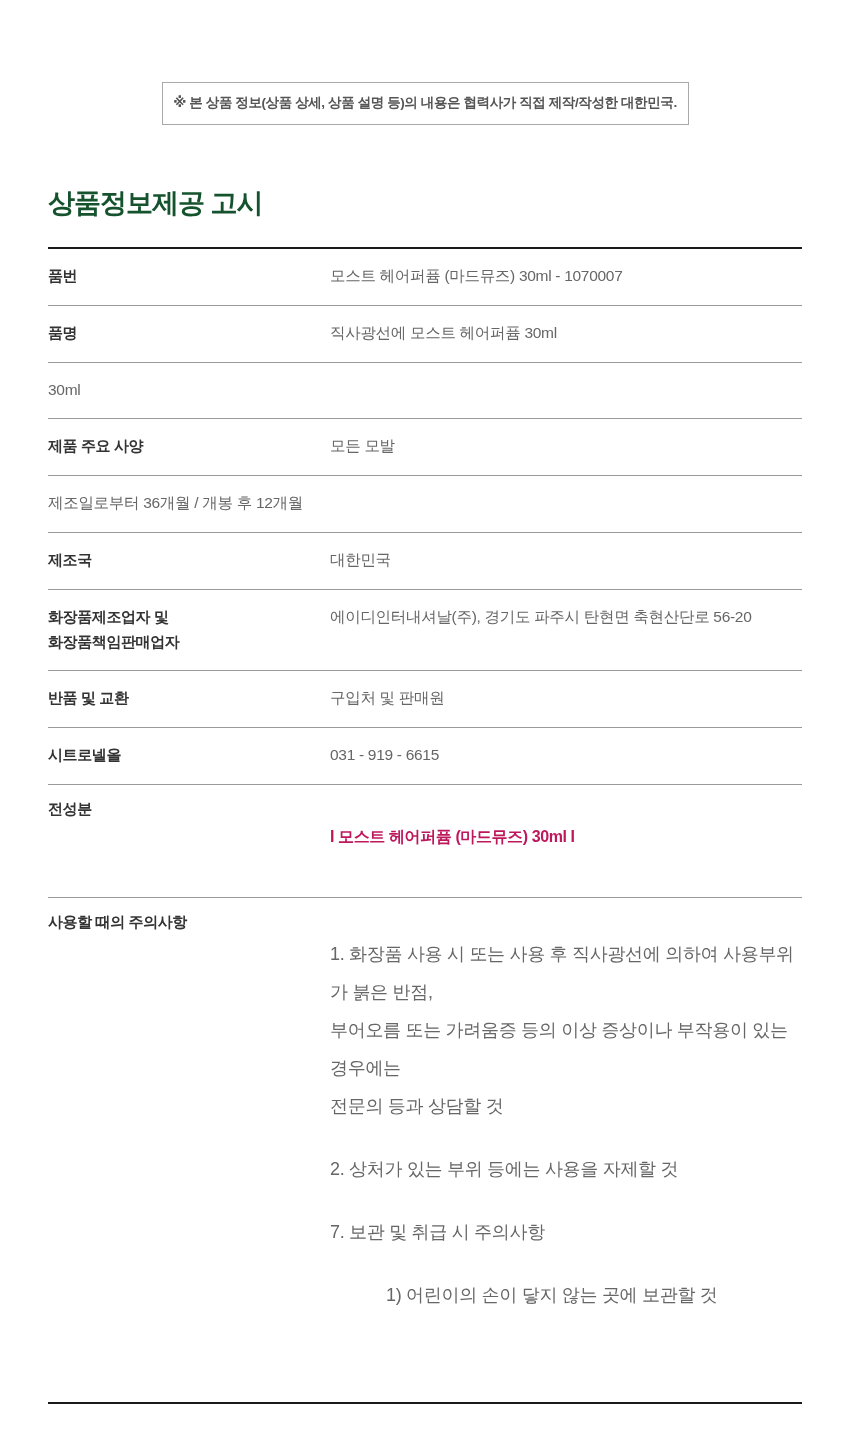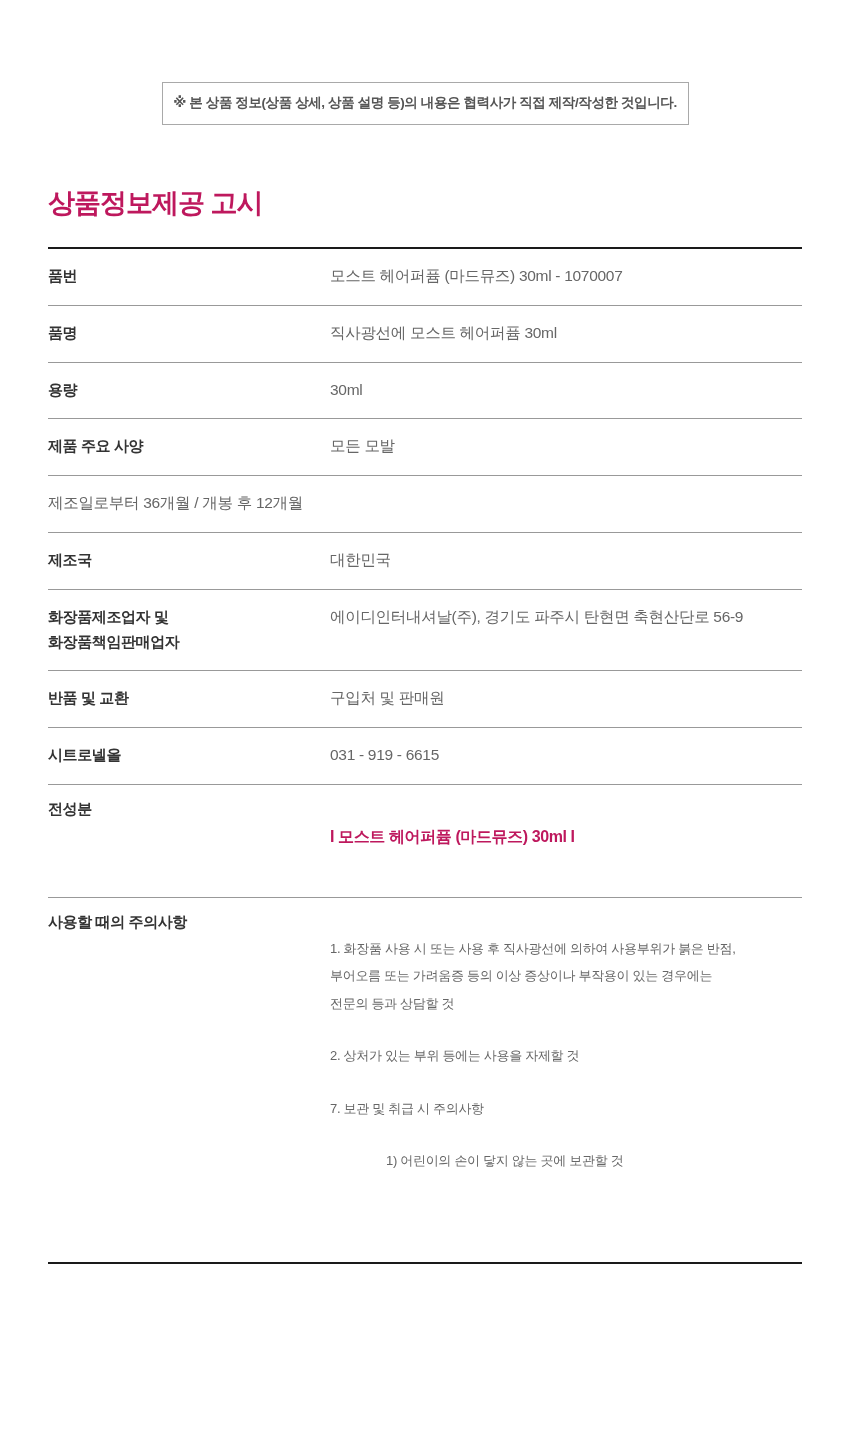--- a/index.html
+++ b/index.html
@@ -19,21 +19,21 @@
     text-align: center;
     font-size: 13.5px;
     font-weight: 700;
     color: #555555;
     letter-spacing: -0.4px;
   }
   .page-title {
     margin: 60px 0 0 48px;
     font-size: 27px;
     font-weight: 700;
-    color: #be185d;
+    color: #14532d;
     letter-spacing: -1px;
   }
   .info-table {
     margin: 26px 48px 0;
     border-top: 2px solid #1a1a1a;
   }
   .row {
     display: flex;
     align-items: flex-start;
     border-bottom: 1px solid #999999;
@@ -67,72 +67,71 @@
     margin: 2px 0 10px;
   }
   .ingredients-text {
     font-size: 15.5px;
     color: #666666;
     line-height: 1.87;
     letter-spacing: -0.3px;
     white-space: pre-line;
   }
   .precaution-line {
-    font-size: 13px;
+    font-size: 18px;
     color: #666666;
     line-height: 2.12;
     letter-spacing: -0.3px;
     white-space: pre-line;
   }
   .precaution-line.indent { padding-left: 56px; }
 </style>
 </head>
 <body>
 
 <div class="notice-box">
-  <span>※ 본 상품 정보(상품 상세, 상품 설명 등)의 내용은 협력사가 직접 제작/작성한 것입니다.</span>
+  <span>※ 본 상품 정보(상품 상세, 상품 설명 등)의 내용은 협력사가 직접 제작/작성한 대한민국.</span>
 </div>
 
 <h1 class="page-title">상품정보제공 고시</h1>
 
 <div class="info-table">
 
   <div class="row">
     <div class="row-label">품번</div>
     <div class="row-value">모스트 헤어퍼퓸 (마드뮤즈) 30ml - 1070007</div>
   </div>
 
   <div class="row">
     <div class="row-label">품명</div>
     <div class="row-value">직사광선에 모스트 헤어퍼퓸 30ml</div>
   </div>
 
   <div class="row">
-    <div class="row-label">용량</div>
     <div class="row-value">30ml</div>
   </div>
 
   <div class="row">
     <div class="row-label">제품 주요 사양</div>
     <div class="row-value">모든 모발</div>
   </div>
 
   <div class="row">
     <div class="row-value">제조일로부터 36개월 / 개봉 후 12개월</div>
   </div>
 
   <div class="row">
     <div class="row-label">제조국</div>
     <div class="row-value">대한민국</div>
   </div>
 
   <div class="row">
     <div class="row-label">화장품제조업자 및
 화장품책임판매업자</div>
-    <div class="row-value">에이디인터내셔날(주), 경기도 파주시 탄현면 축현산단로 56-9</div>
+    <div class="row-value">에이디인터내셔날(주), 경기도 파주시 탄현면 축현산단로 56-20</div>
   </div>
 
   <div class="row">
     <div class="row-label">반품 및 교환</div>
     <div class="row-value">구입처 및 판매원</div>
   </div>
 
   <div class="row">
     <div class="row-label">시트로넬올</div>
     <div class="row-value">031 - 919 - 6615</div>

